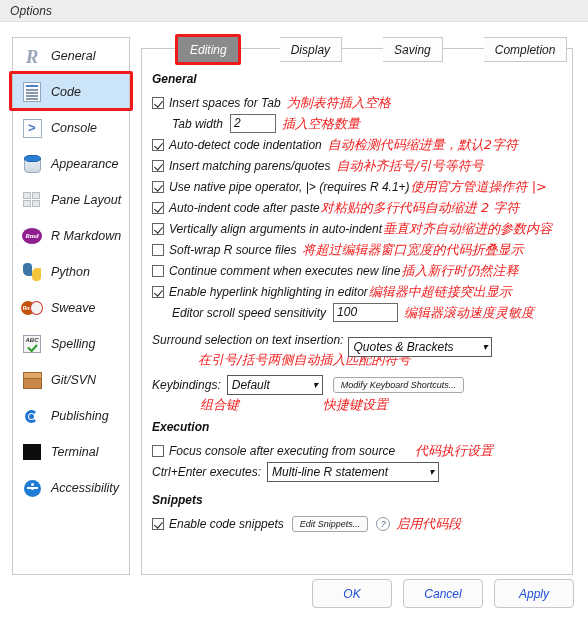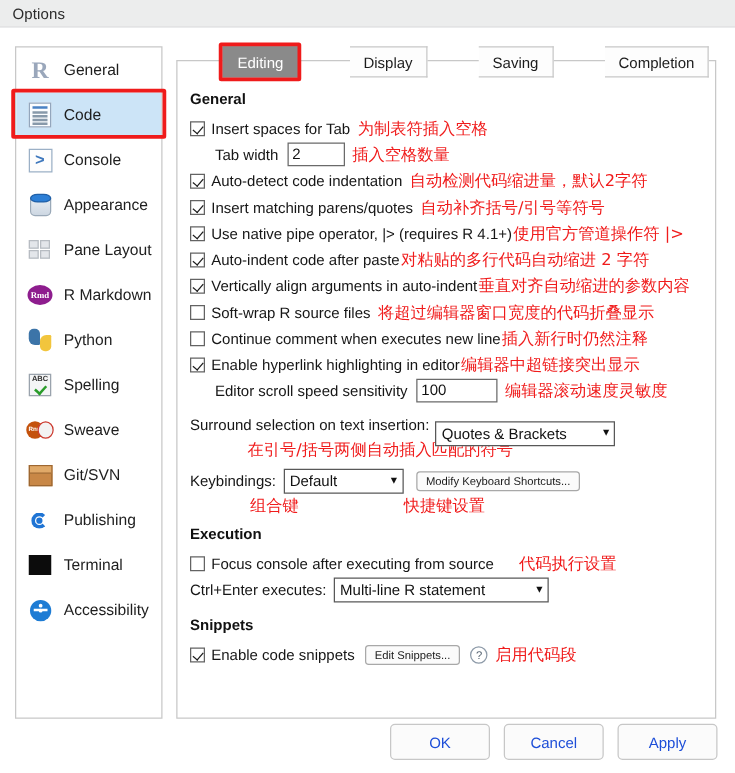--- a/index.html
+++ b/index.html
@@ -17,20 +17,21 @@
     -webkit-font-smoothing: antialiased;
   }
 
   
   #dialog-window {
     position: relative;
     width: 588px;
     height: 618px;
     background: #ffffff;
     box-sizing: border-box;
+    font-style: italic;
   }
 
   #title-bar {
     position: absolute;
     left: 0; top: 0;
     width: 588px; height: 22px;
     background: #eceded;
     border-bottom: 1px solid #dfe0e1;
     box-sizing: border-box;
   }
@@ -563,30 +564,30 @@
 
     <div class="side-item">
       <span class="side-icon">
           <span class="ic-python"></span>
         </span>
       <span class="side-label">Python</span>
     </div>
 
     <div class="side-item">
       <span class="side-icon">
+          <span class="ic-sweave"></span>
+        </span>
+      <span class="side-label">Sweave</span>
+    </div>
+
+    <div class="side-item">
+      <span class="side-icon">
           <span class="ic-spelling">ABC</span>
         </span>
       <span class="side-label">Spelling</span>
-    </div>
-
-    <div class="side-item">
-      <span class="side-icon">
-          <span class="ic-sweave"></span>
-        </span>
-      <span class="side-label">Sweave</span>
     </div>
 
     <div class="side-item">
       <span class="side-icon">
           <span class="ic-git"></span>
         </span>
       <span class="side-label">Git/SVN</span>
     </div>
 
     <div class="side-item">

